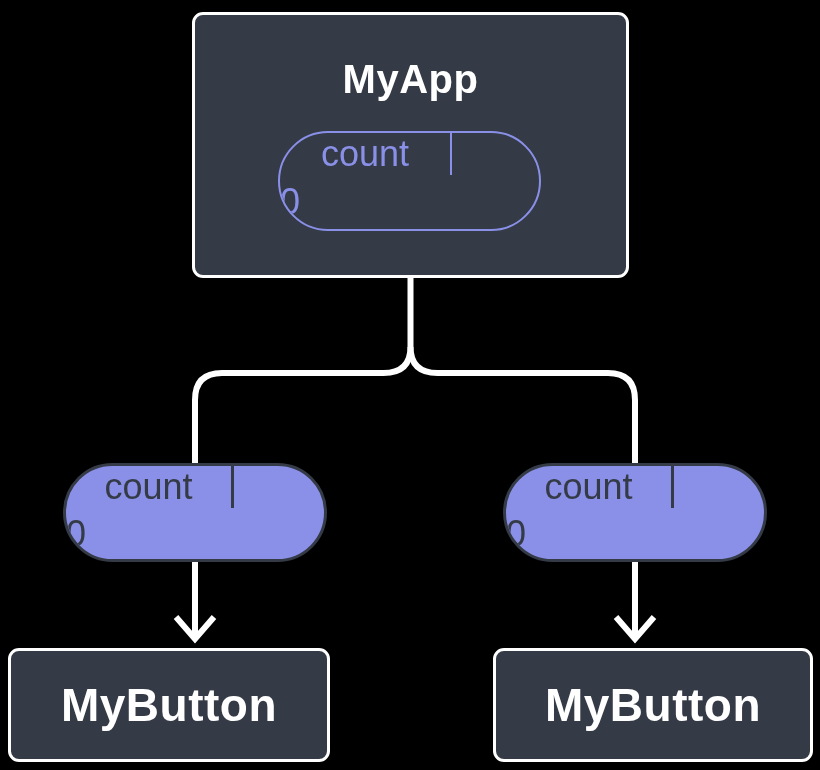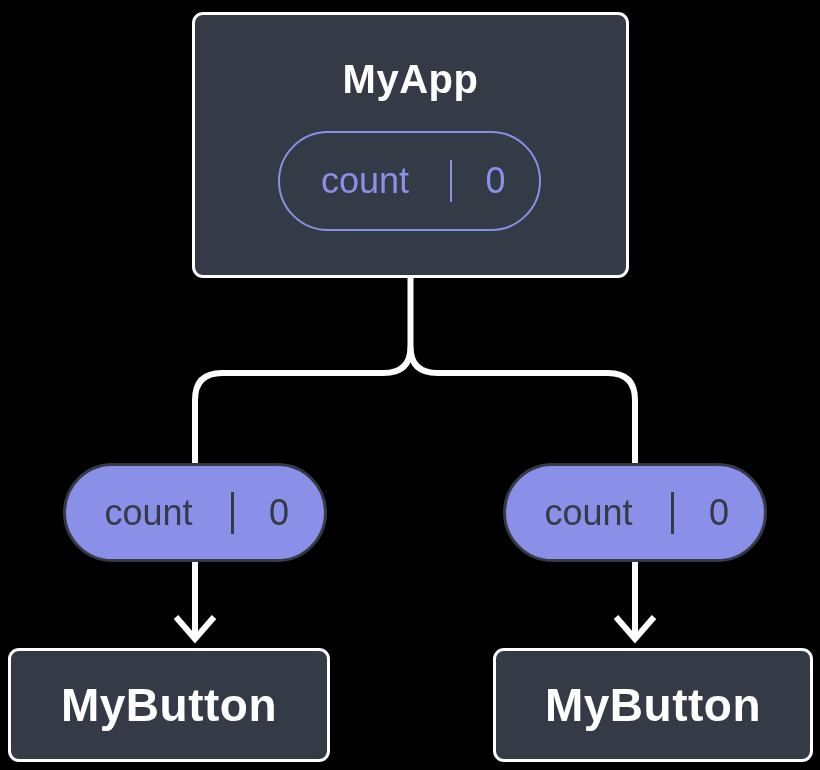--- a/index.html
+++ b/index.html
@@ -50,23 +50,24 @@
     top: 42px; left: 0; right: 0;
     text-align: center;
     color: var(--text-light);
     font-size: 40px;
     font-weight: 700;
     letter-spacing: 0.5px;
   }
 
   .pill {
     display: flex;
-    align-items: center;
+    align-items: flex-start;
     border-radius: 999px;
     overflow: hidden;
+    flex-direction: column;
   }
   .pill-label, .pill-value {
     display: flex;
     align-items: center;
     justify-content: center;
     font-size: 36px;
     font-weight: 400;
   }
 
   .state-pill {

